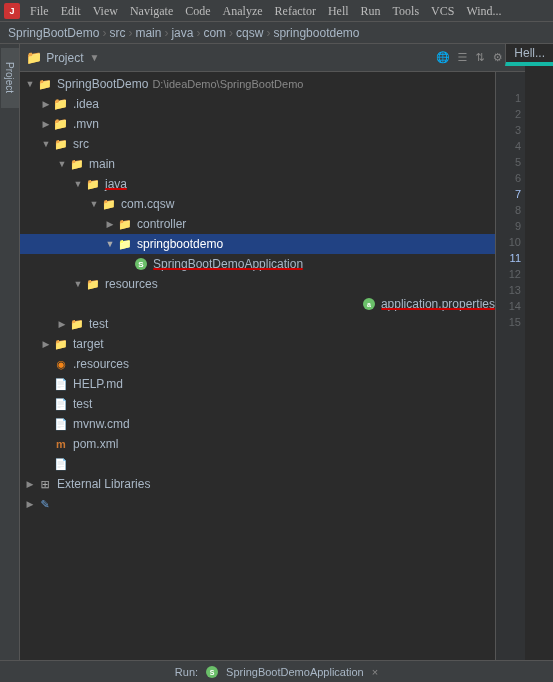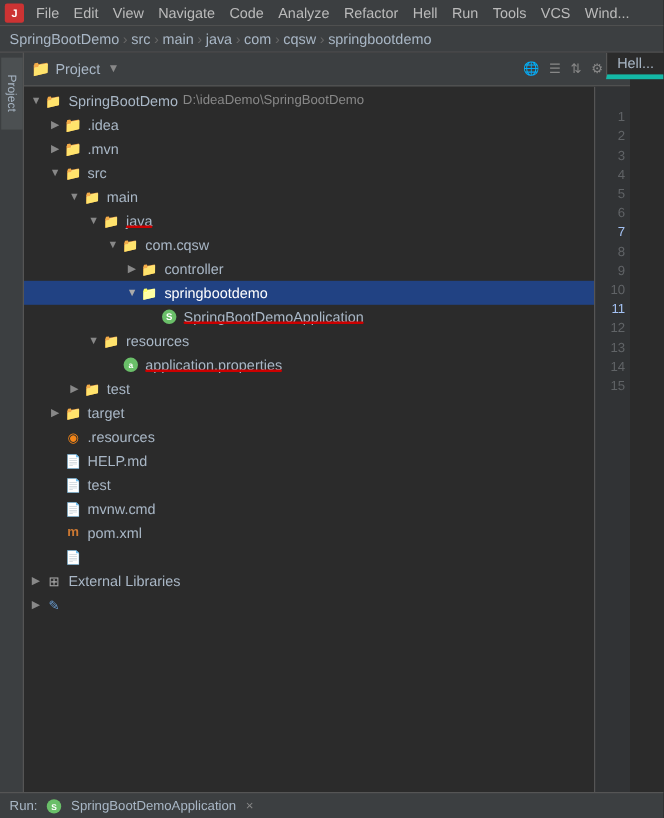--- a/index.html
+++ b/index.html
@@ -35,20 +35,21 @@
       color: white;
       border-radius: 2px;
     }
     .menu-item {
       padding: 0 6px;
       height: 22px;
       line-height: 22px;
       color: #bbbbbb;
       font-size: 12px;
       cursor: pointer;
+      font-family: Liberation Serif, serif;
     }
 
     
     .breadcrumb {
       display: flex;
       align-items: center;
       background: #3c3f41;
       height: 22px;
       padding: 0 8px;
       border-bottom: 1px solid #555;
@@ -215,20 +216,21 @@
     
     .status-bar {
       height: 22px;
       background: #3c3f41;
       border-top: 1px solid #555;
       display: flex;
       align-items: center;
       padding: 0 8px;
       gap: 6px;
       font-size: 11px;
+      justify-content: center;
     }
     .status-icon {
       width: 16px;
       height: 16px;
       display: flex;
       align-items: center;
       justify-content: center;
     }
 
     
@@ -379,21 +381,21 @@
               </span>
               <span class="red-underline">SpringBootDemoApplication</span>
             </div>
 
             <div class="tree-item indent-4">
               <span class="arrow expanded"></span>
               <span class="item-icon" style="color:#56a15e;">📁</span>
               <span>resources</span>
             </div>
 
-            <div class="tree-item indent-5" style="position:relative;">
+            <div class="tree-item indent-5" style="position:relative;justify-content:flex-end;">
               <span class="arrow leaf"></span>
               <span class="item-icon">
                 <svg width="14" height="14" viewBox="0 0 14 14">
                   <circle cx="7" cy="7" r="6" fill="#6abf69"></circle>
                   <text x="7" y="10" text-anchor="middle" font-size="7" fill="white" font-weight="bold">a</text>
                 </svg>
               </span>
               <span class="red-underline">application.properties</span>
             </div>
 

